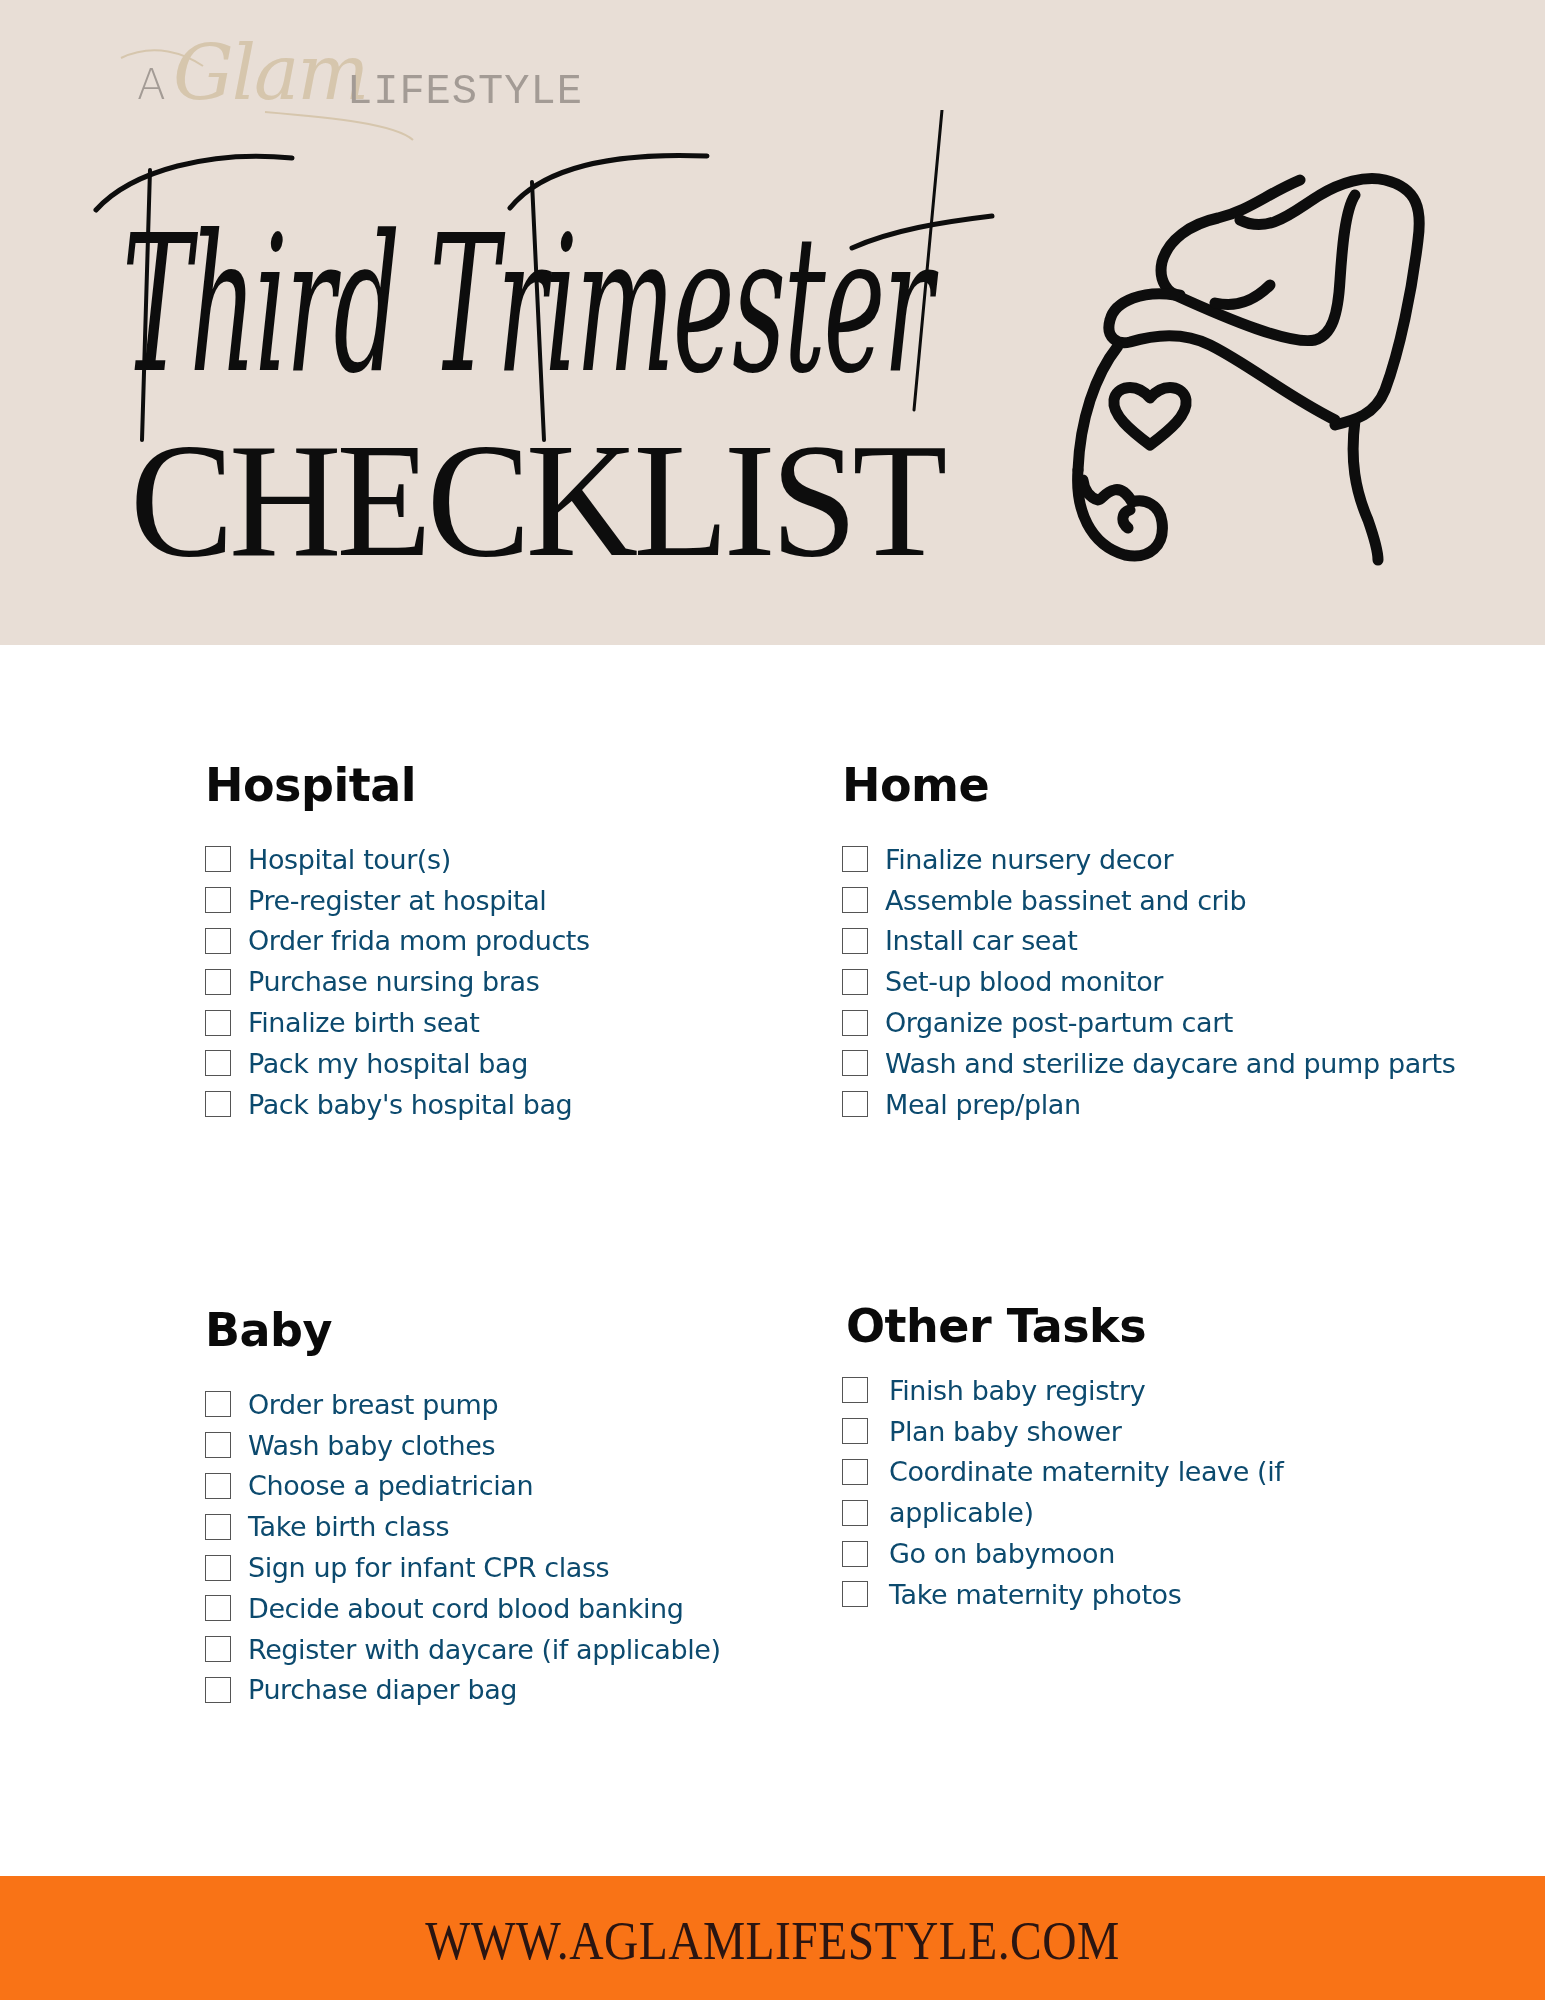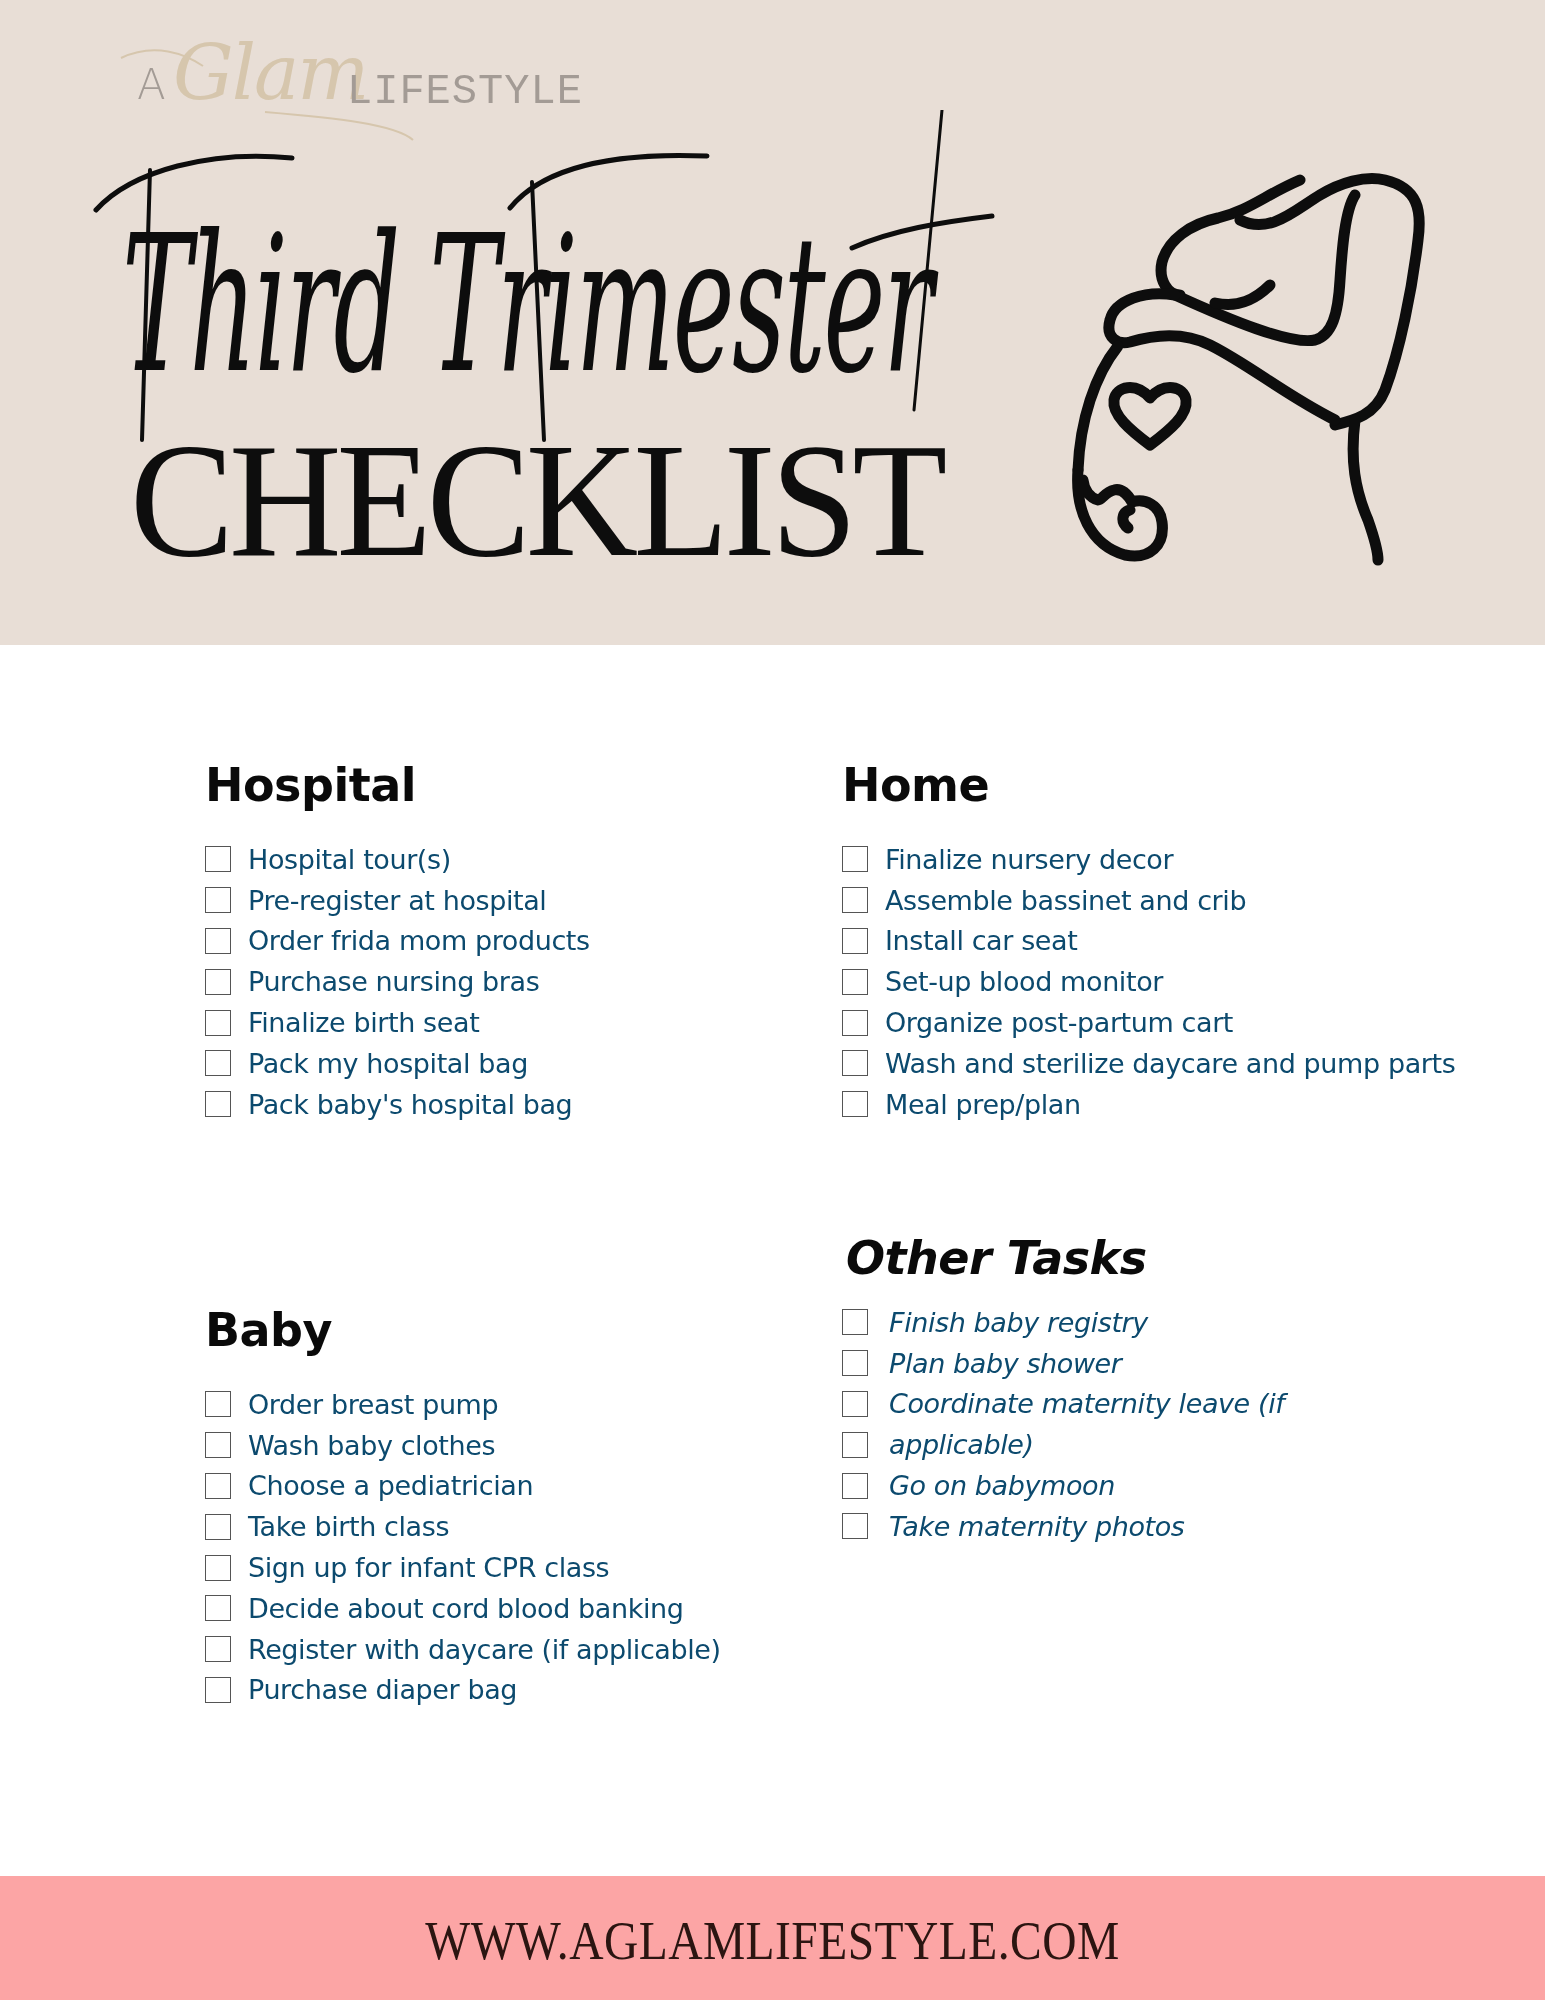--- a/index.html
+++ b/index.html
@@ -61,27 +61,27 @@
     flex: 0 0 26px; margin-right: 17px; cursor: pointer;
   }
   .item-label {
     font-family: "DejaVu Sans", sans-serif; font-size: 27px; color: #0c4a6e;
     letter-spacing: -0.4px; white-space: nowrap; line-height: 1;
   }
 
   .sec-hospital { left: 205px; top: 755px; }
   .sec-home     { left: 842px; top: 755px; }
   .sec-baby     { left: 205px; top: 1300px; }
-  .sec-other    { left: 846px; top: 1228px; font-style: italic; }
+  .sec-other    { left: 846px; top: 1296px; }
   .sec-other .items { margin-top: 14px; }
   .sec-other .checkbox { margin-left: -4px; margin-right: 21px; }
 
   .footer-band {
     position: absolute; left: 0; top: 1876px; width: 1545px; height: 124px;
-    background: #fca5a5; display: flex; align-items: center; justify-content: center;
+    background: #f97316; display: flex; align-items: center; justify-content: center;
   }
   .footer-url {
     font-family: "Liberation Serif", serif; font-size: 54px; color: #2b1511;
     transform: scaleX(0.88); letter-spacing: 0.5px; margin-top: 6px;
   }
 </style>
 </head>
 <body>
 
 <div class="header-band">

